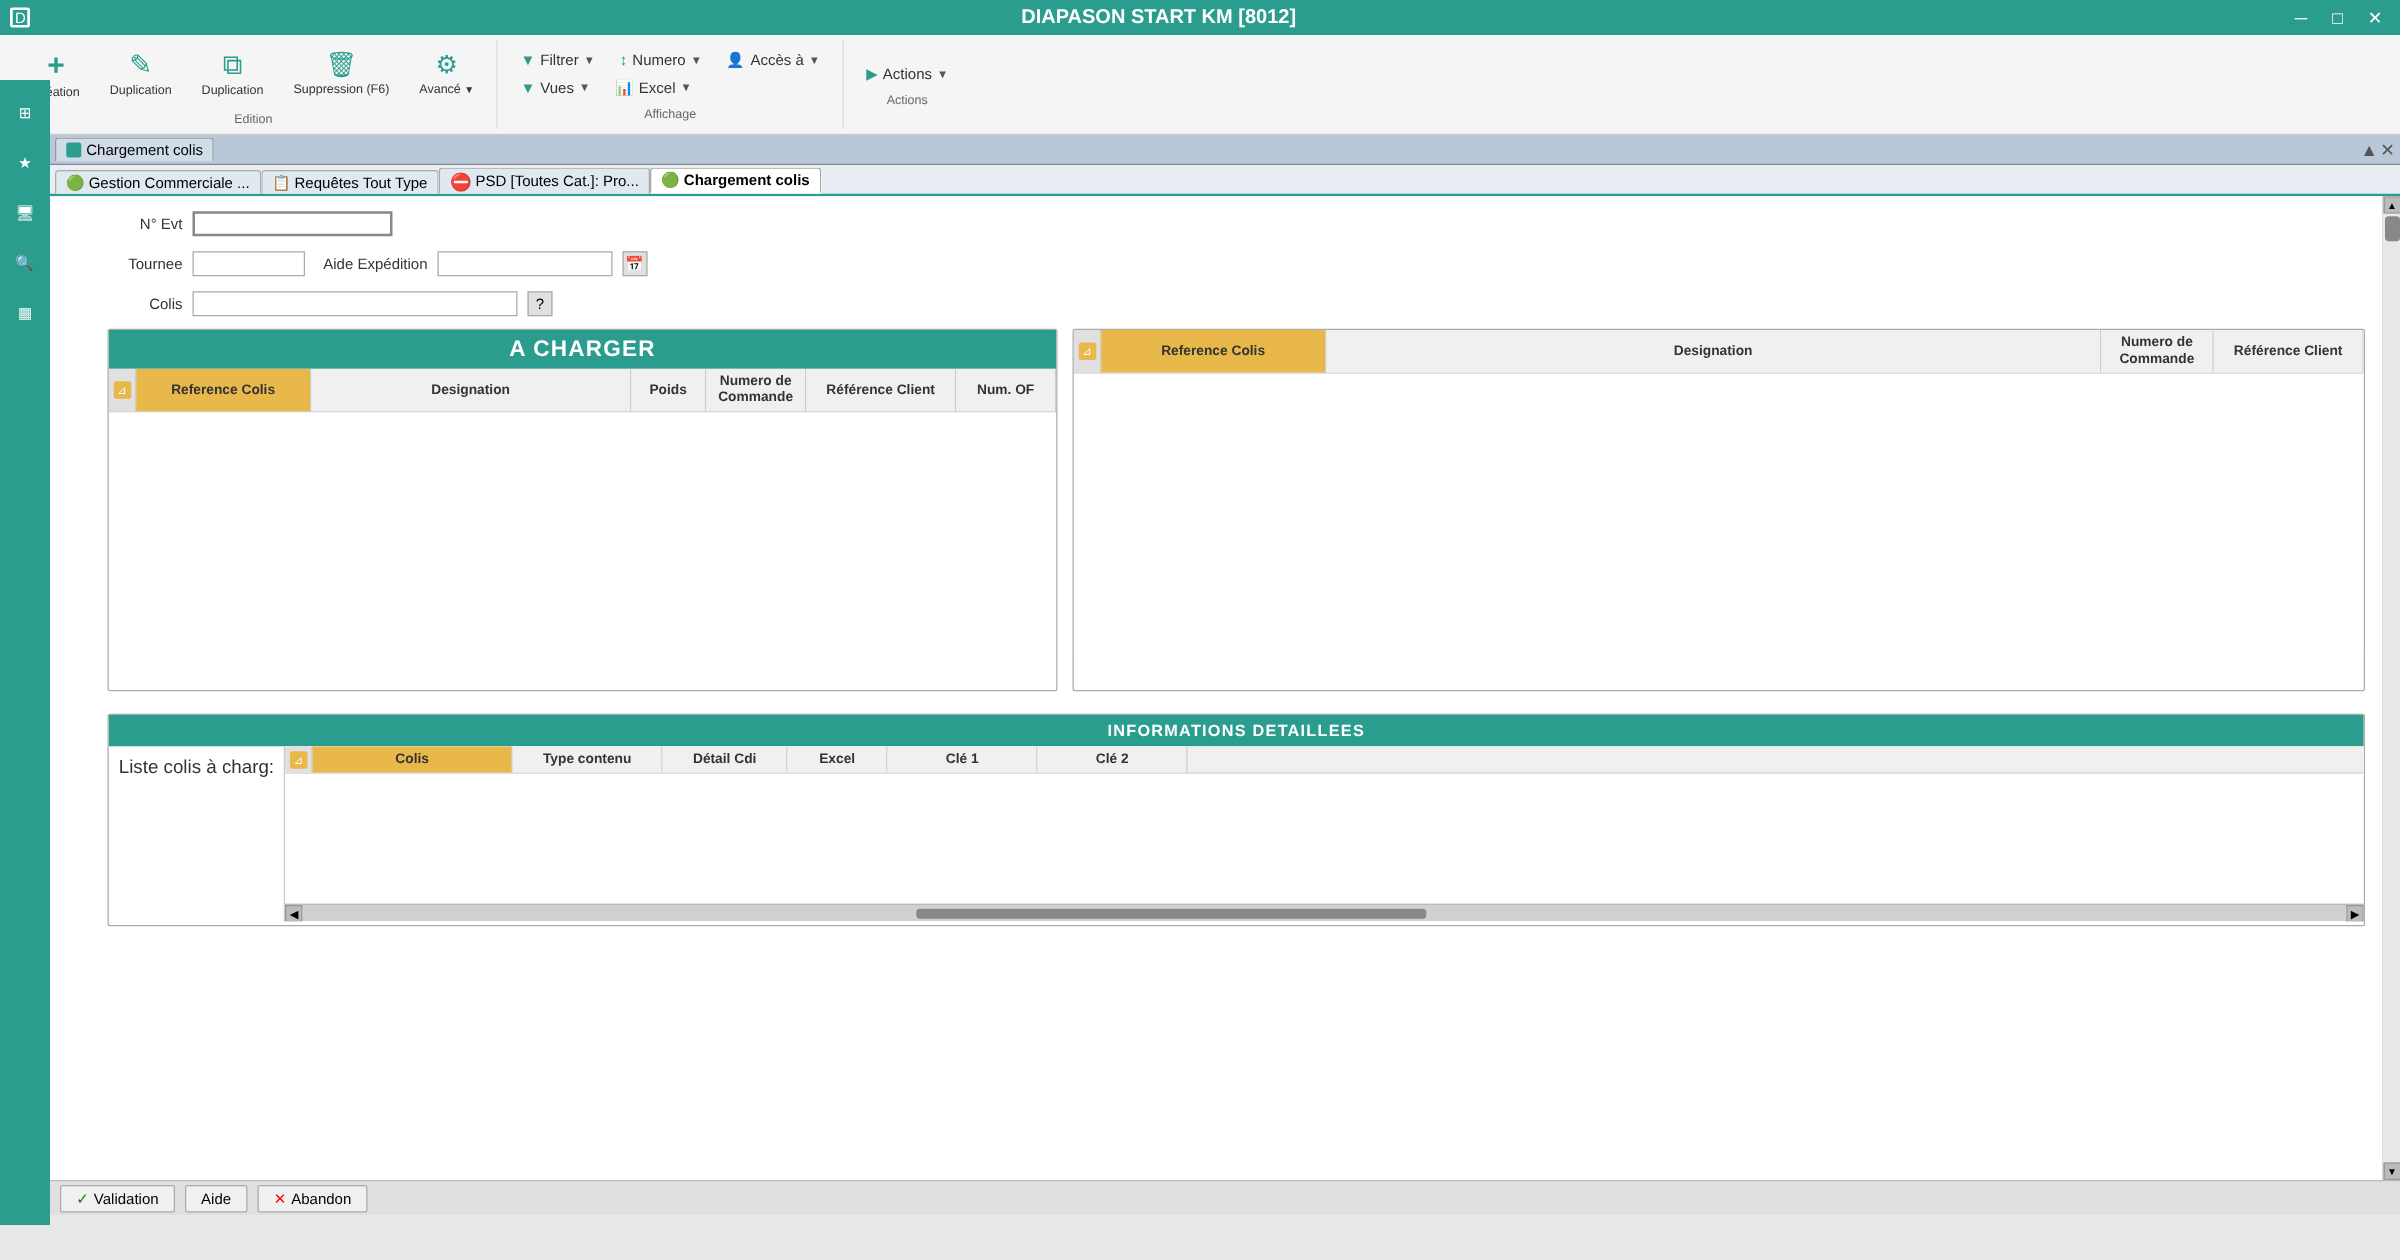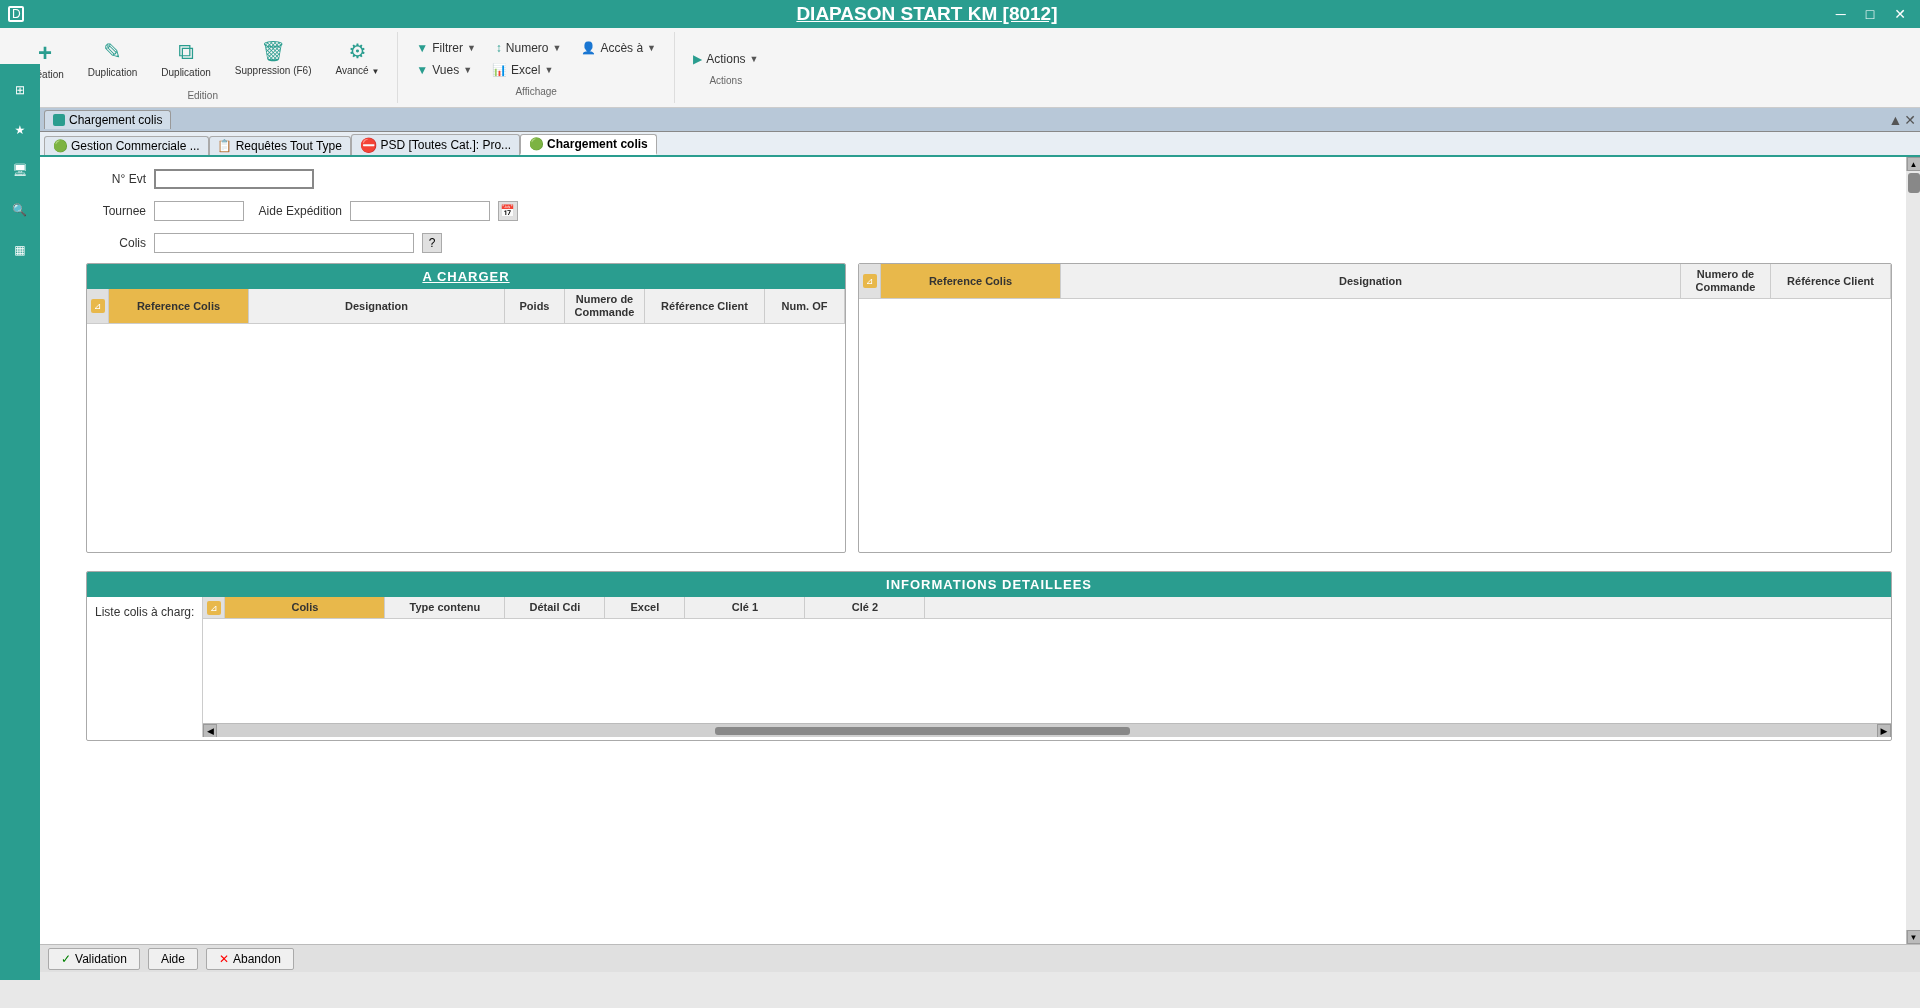--- a/index.html
+++ b/index.html
@@ -10,21 +10,21 @@
       background: #2a9d8f;
       height: 28px;
       display: flex;
       align-items: center;
       justify-content: space-between;
       padding: 0 8px;
       color: white;
     }
     .title-bar-left { display: flex; align-items: center; gap: 6px; }
     .title-bar-icon { width: 16px; height: 16px; background: #fff; border-radius: 2px; display: flex; align-items: center; justify-content: center; }
-    .title-bar-title { font-size: 19px; font-weight: bold; color: white; text-decoration: underline; }
+    .title-bar-title { font-size: 16px; font-weight: bold; color: white; }
     .title-bar-controls { display: flex; gap: 8px; }
     .title-bar-btn { background: none; border: none; color: white; font-size: 14px; cursor: pointer; padding: 2px 6px; }
 
     
     .menu-bar {
       background: #2a9d8f;
       height: 36px;
       display: flex;
       align-items: stretch;
       padding: 0 4px;
@@ -141,24 +141,23 @@
       border: 1px solid #aaa;
       border-radius: 2px;
       overflow: hidden;
       height: 290px;
     }
     .table-panel-header {
       background: #2a9d8f;
       color: white;
       text-align: center;
       padding: 5px;
-      font-size: 13px;
+      font-size: 18px;
       font-weight: bold;
       letter-spacing: 1px;
-      text-decoration: underline;
     }
     .table-grid {
       display: flex;
       flex-direction: column;
       height: calc(100% - 30px);
       overflow: hidden;
     }
     .table-header-row {
       display: flex;
       background: #f5f5f5;
@@ -533,21 +532,21 @@
                   <div class="th" style="width:120px;">Référence Client</div>
                 </div>
                 <div class="table-body"></div>
               </div>
             </div>
           </div>
 
           <div style="border:1px solid #aaa; border-radius:2px; overflow:hidden; flex:0 0 170px;">
             <div class="detail-panel-header">INFORMATIONS DETAILLEES</div>
             <div style="display:flex; height:calc(100% - 28px);">
-              <div style="padding:6px 8px; white-space:nowrap; font-size:12px; color:#333; display:flex; align-items:flex-start; padding-top:8px;">Liste colis à charg:</div>
+              <div style="padding:6px 8px; white-space:nowrap; font-size:15px; color:#333; display:flex; align-items:flex-start; padding-top:8px;">Liste colis à charg:</div>
               <div style="flex:1; border-left:1px solid #ccc; overflow:hidden; display:flex; flex-direction:column;">
                 <div style="display:flex; background:#f0f0f0; border-bottom:1px solid #ccc;">
                   <div class="col-marker">
                     <div class="col-marker-icon">⊿</div>
                   </div>
                   <div class="th orange" style="width:160px;">Colis</div>
                   <div class="th" style="width:120px;">Type contenu</div>
                   <div class="th" style="width:100px;text-align:right;">Détail Cdi</div>
                   <div class="th" style="width:80px;">Excel</div>
                   <div class="th" style="width:120px;">Clé 1</div>

